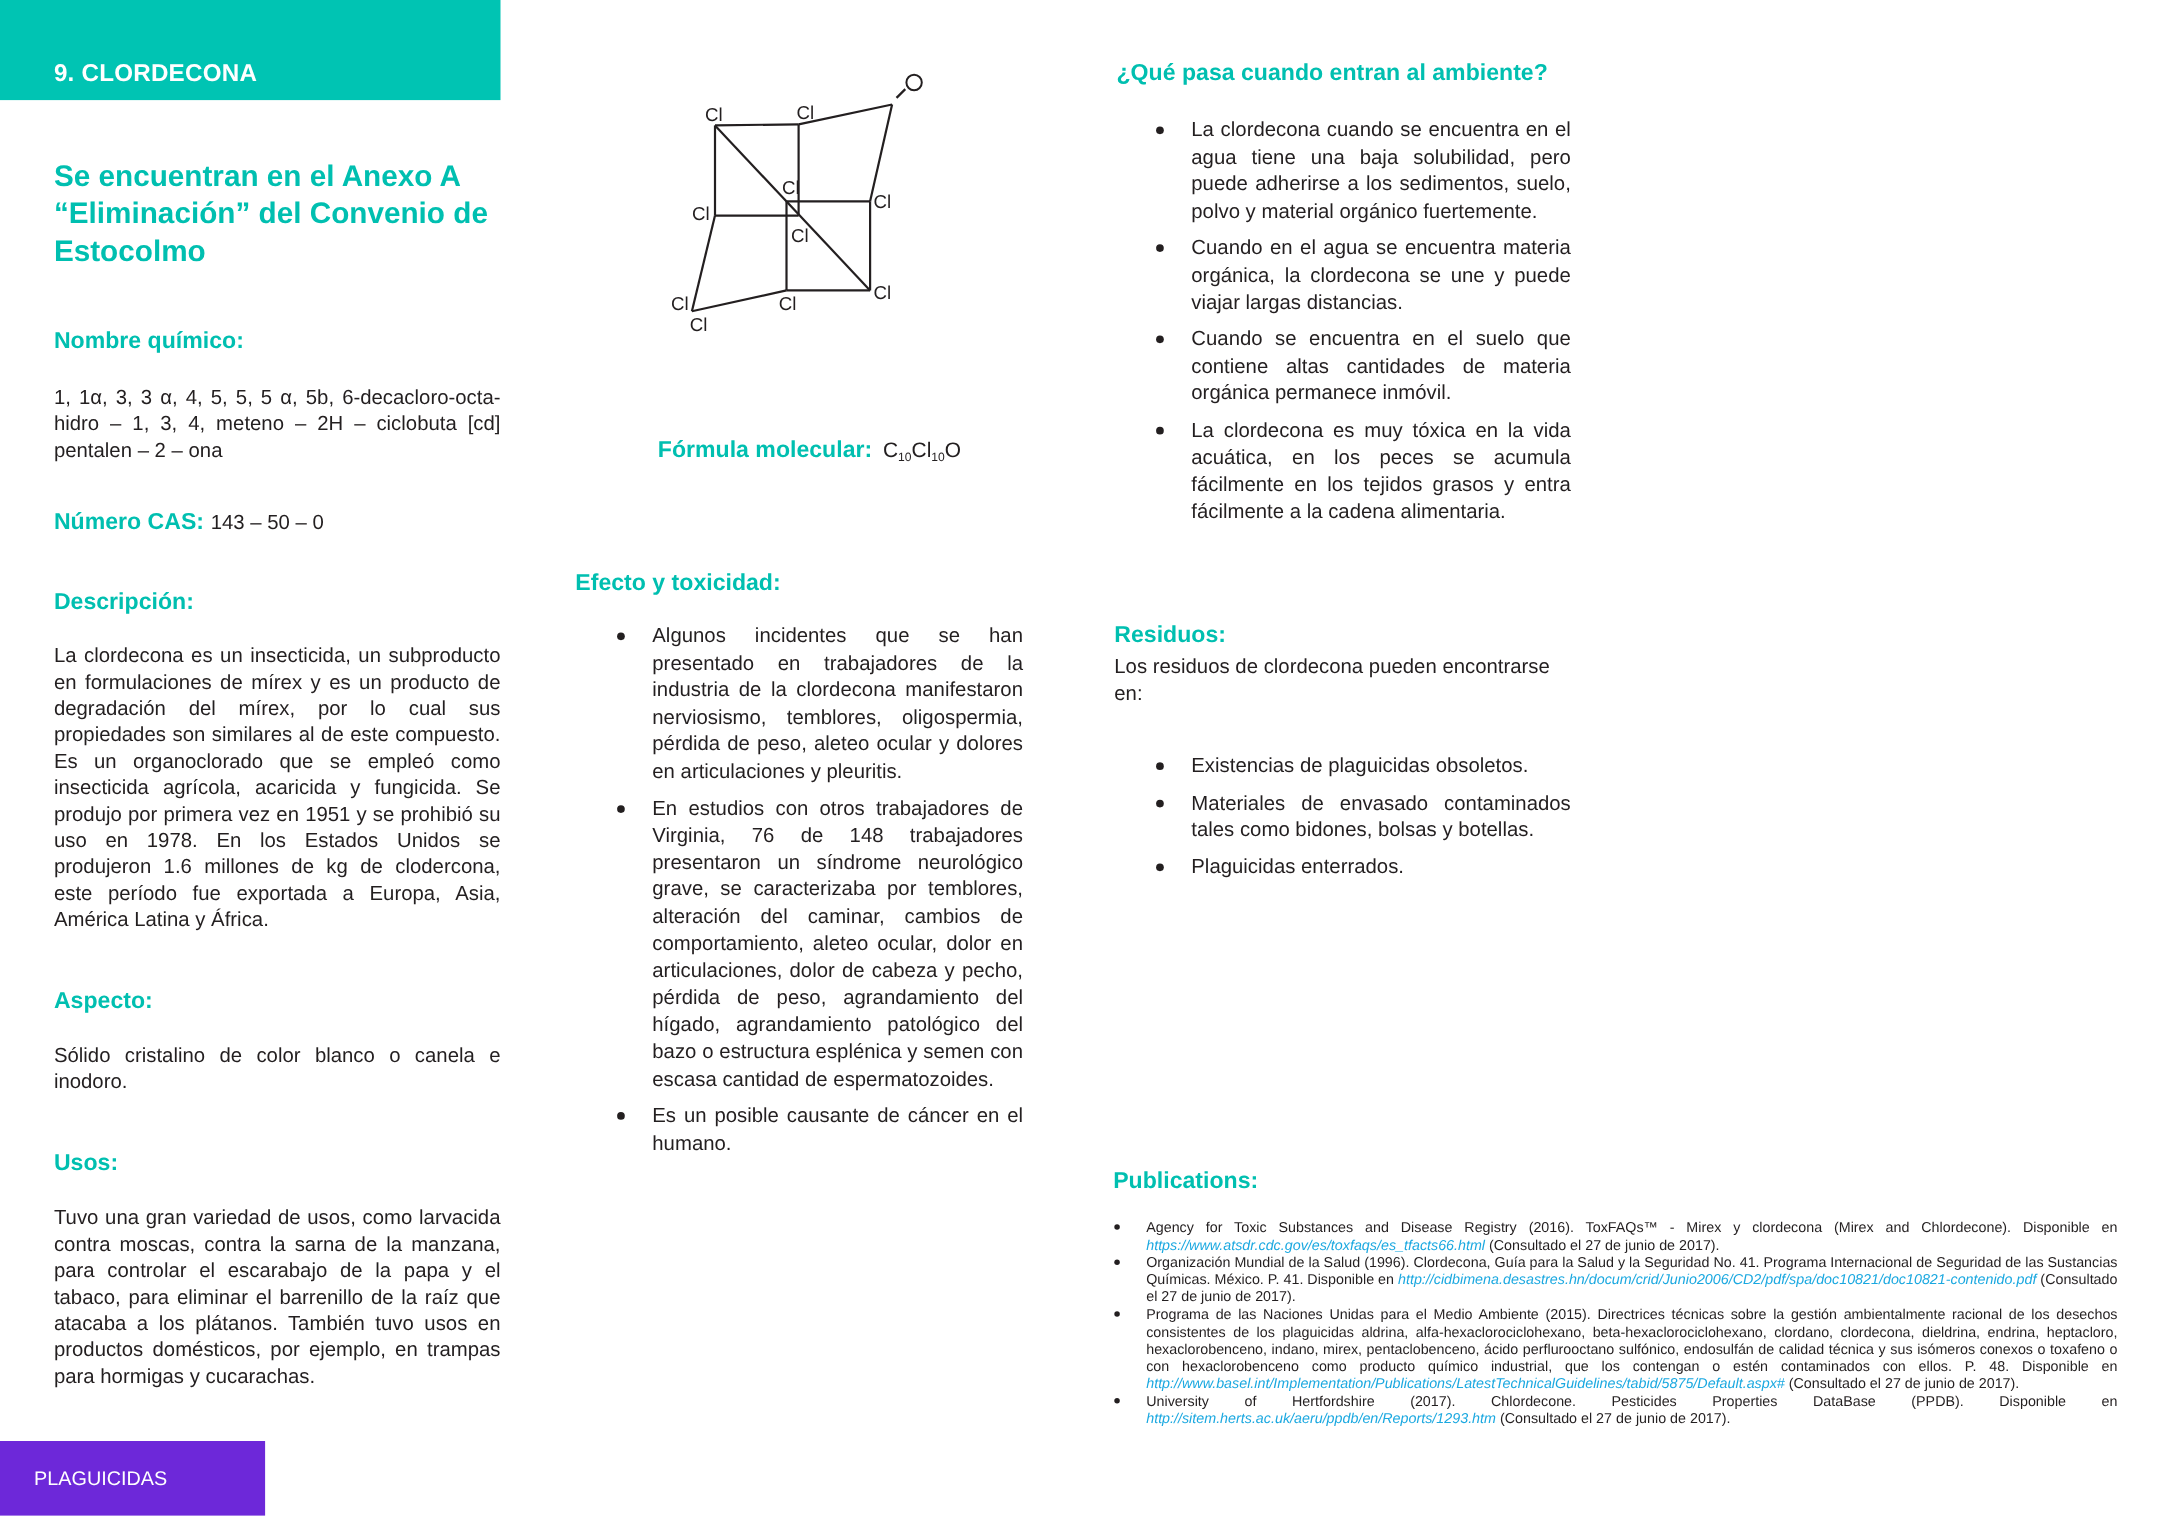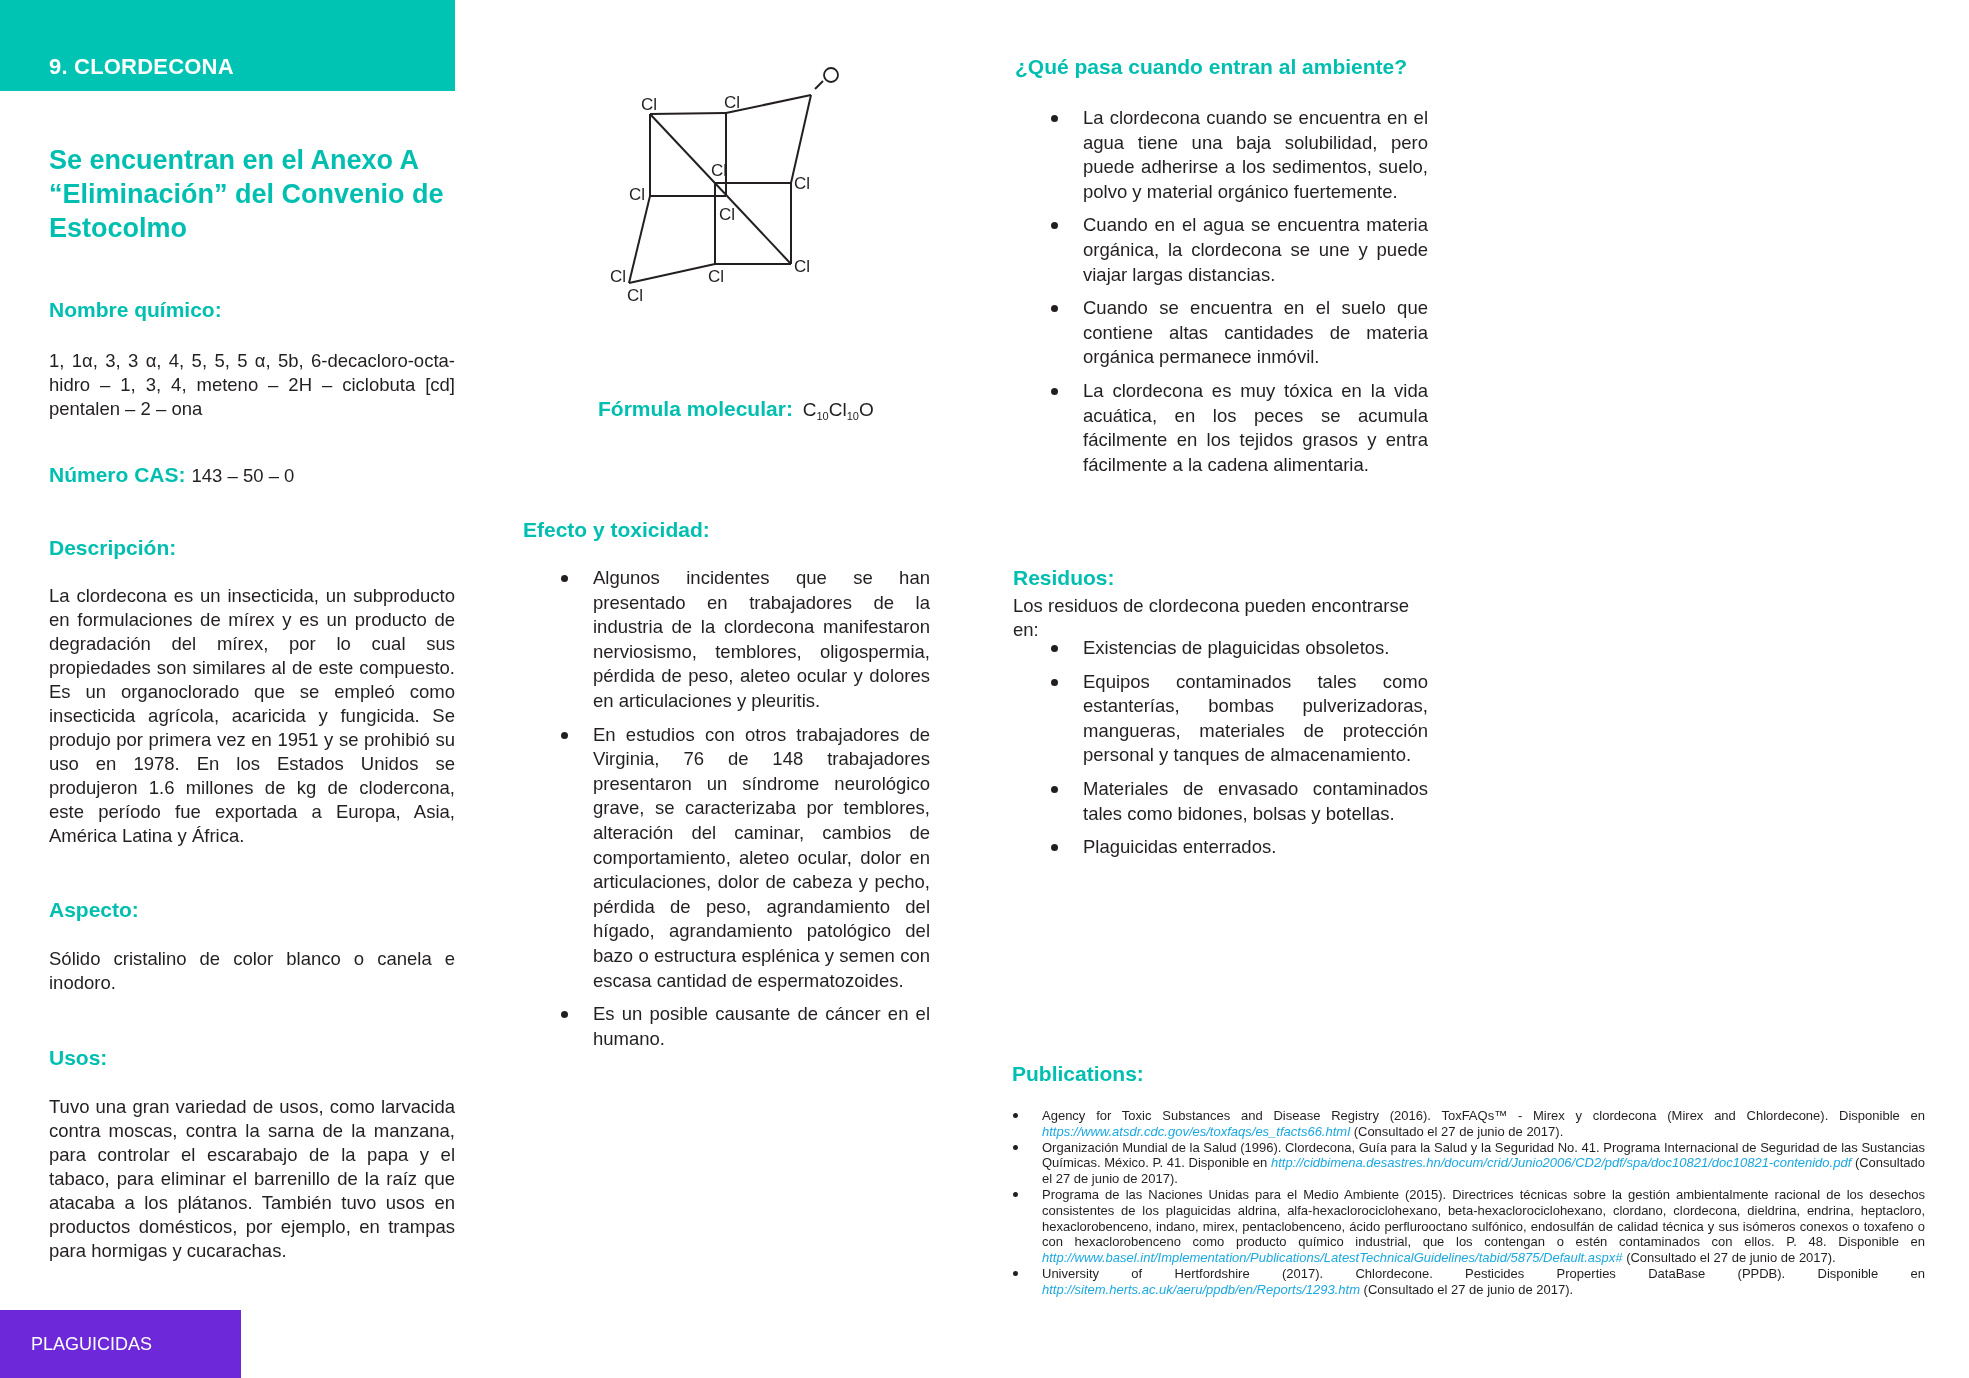--- a/index.html
+++ b/index.html
@@ -116,23 +116,22 @@
 <div class="abs h2" style="left:1015px; top:55px;">¿Qué pasa cuando entran al ambiente?</div>
 <ul class="abs bullets" style="left:1083px; top:106px; width:345px;">
   <li><span class="dot"></span><span>La clordecona cuando se encuentra en el agua tiene una baja solubilidad, pero puede adherirse a los sedimentos, suelo, polvo y material orgánico fuertemente.</span></li>
   <li><span class="dot"></span><span>Cuando en el agua se encuentra materia orgánica, la clordecona se une y puede viajar largas distancias.</span></li>
   <li><span class="dot"></span><span>Cuando se encuentra en el suelo que contiene altas cantidades de materia orgánica permanece inmóvil.</span></li>
   <li><span class="dot"></span><span>La clordecona es muy tóxica en la vida acuática, en los peces se acumula fácilmente en los tejidos grasos y entra fácilmente a la cadena alimentaria.</span></li>
 </ul>
 
 <div class="abs h2" style="left:1013px; top:566px;">Residuos:</div>
 <div class="abs body-text" style="left:1013px; top:594px; width:415px; text-align:left;">Los residuos de clordecona pueden encontrarse en:</div>
-<ul class="abs bullets" style="left:1083px; top:636px; width:345px;">
+<ul class="abs bullets" style="left:1083px; top:684px; width:345px;">
   <li><span class="dot"></span><span>Existencias de plaguicidas obsoletos.</span></li>
-  <li><span class="dot"></span><span>Equipos contaminados tales como estanterías, bombas pulverizadoras, mangueras, materiales de protección personal y tanques de almacenamiento.</span></li>
   <li><span class="dot"></span><span>Materiales de envasado contaminados tales como bidones, bolsas y botellas.</span></li>
   <li><span class="dot"></span><span>Plaguicidas enterrados.</span></li>
 </ul>
 
 <div class="abs h2" style="left:1012px; top:1062px;">Publications:</div>
 <div class="abs refs">
   <ul>
     <li><span class="dot"></span><span>Agency for Toxic Substances and Disease Registry (2016). ToxFAQs™ - Mirex y clordecona (Mirex and Chlordecone). Disponible en </span><a>https://www.atsdr.cdc.gov/es/toxfaqs/es_tfacts66.html</a><span> (Consultado el 27 de junio de 2017).</span></li>
     <li><span class="dot"></span><span>Organización Mundial de la Salud (1996). Clordecona, Guía para la Salud y la Seguridad No. 41. Programa Internacional de Seguridad de las Sustancias Químicas. México. P. 41. Disponible en </span><a>http://cidbimena.desastres.hn/docum/crid/Junio2006/CD2/pdf/spa/doc10821/doc10821-contenido.pdf</a><span> (Consultado el 27 de junio de 2017).</span></li>
     <li><span class="dot"></span><span>Programa de las Naciones Unidas para el Medio Ambiente (2015). Directrices técnicas sobre la gestión ambientalmente racional de los desechos consistentes de los plaguicidas aldrina, alfa-hexaclorociclohexano, beta-hexaclorociclohexano, clordano, clordecona, dieldrina, endrina, heptacloro, hexaclorobenceno, indano, mirex, pentaclobenceno, ácido perflurooctano sulfónico, endosulfán de calidad técnica y sus isómeros conexos o toxafeno o con hexaclorobenceno como producto químico industrial, que los contengan o estén contaminados con ellos. P. 48. Disponible en </span><a>http://www.basel.int/Implementation/Publications/LatestTechnicalGuidelines/tabid/5875/Default.aspx#</a><span> (Consultado el 27 de junio de 2017).</span></li>

